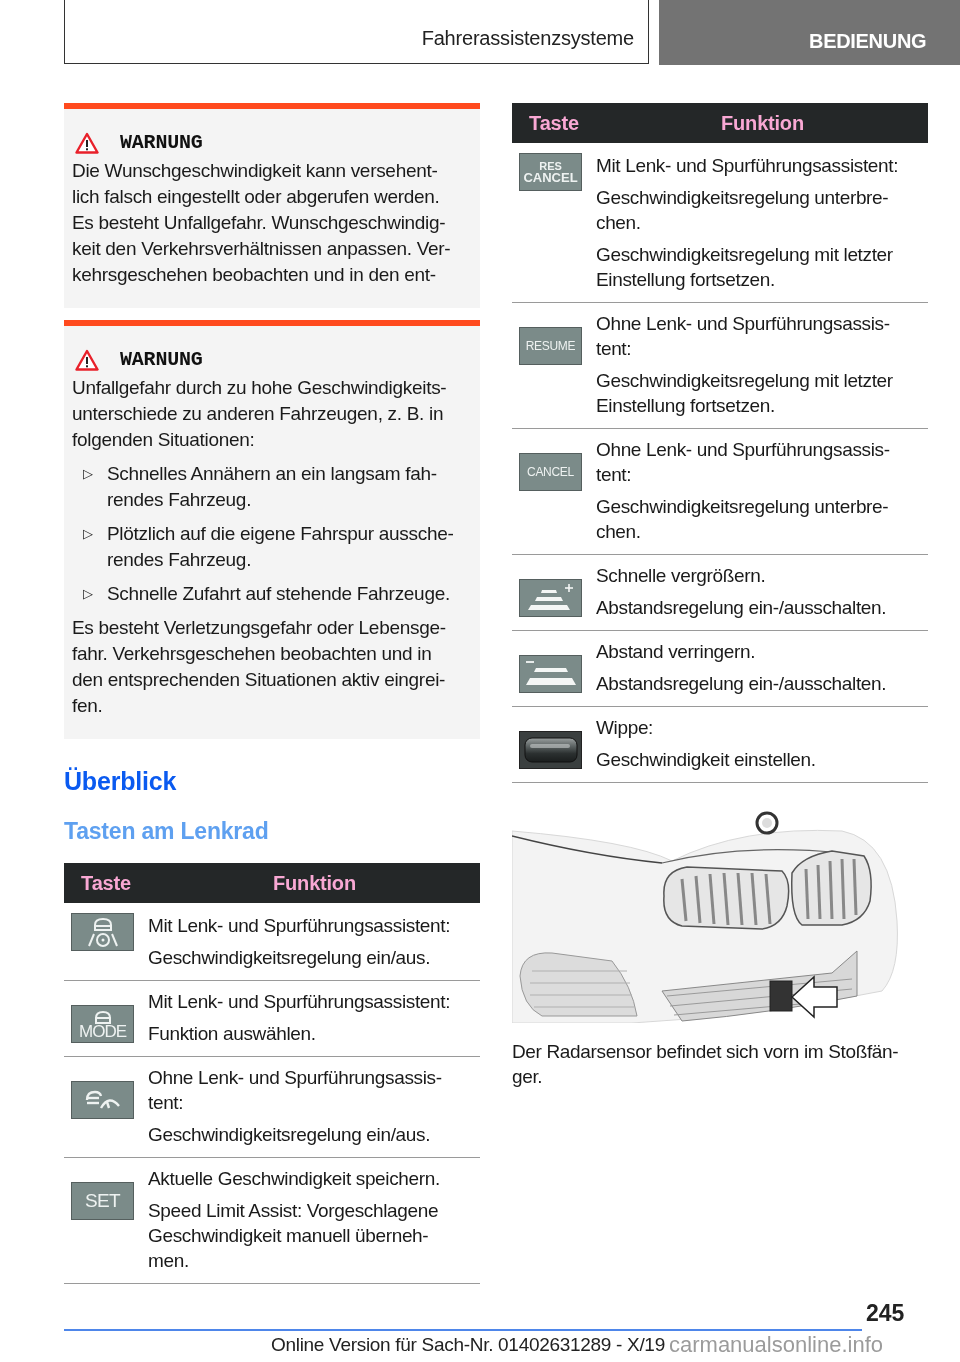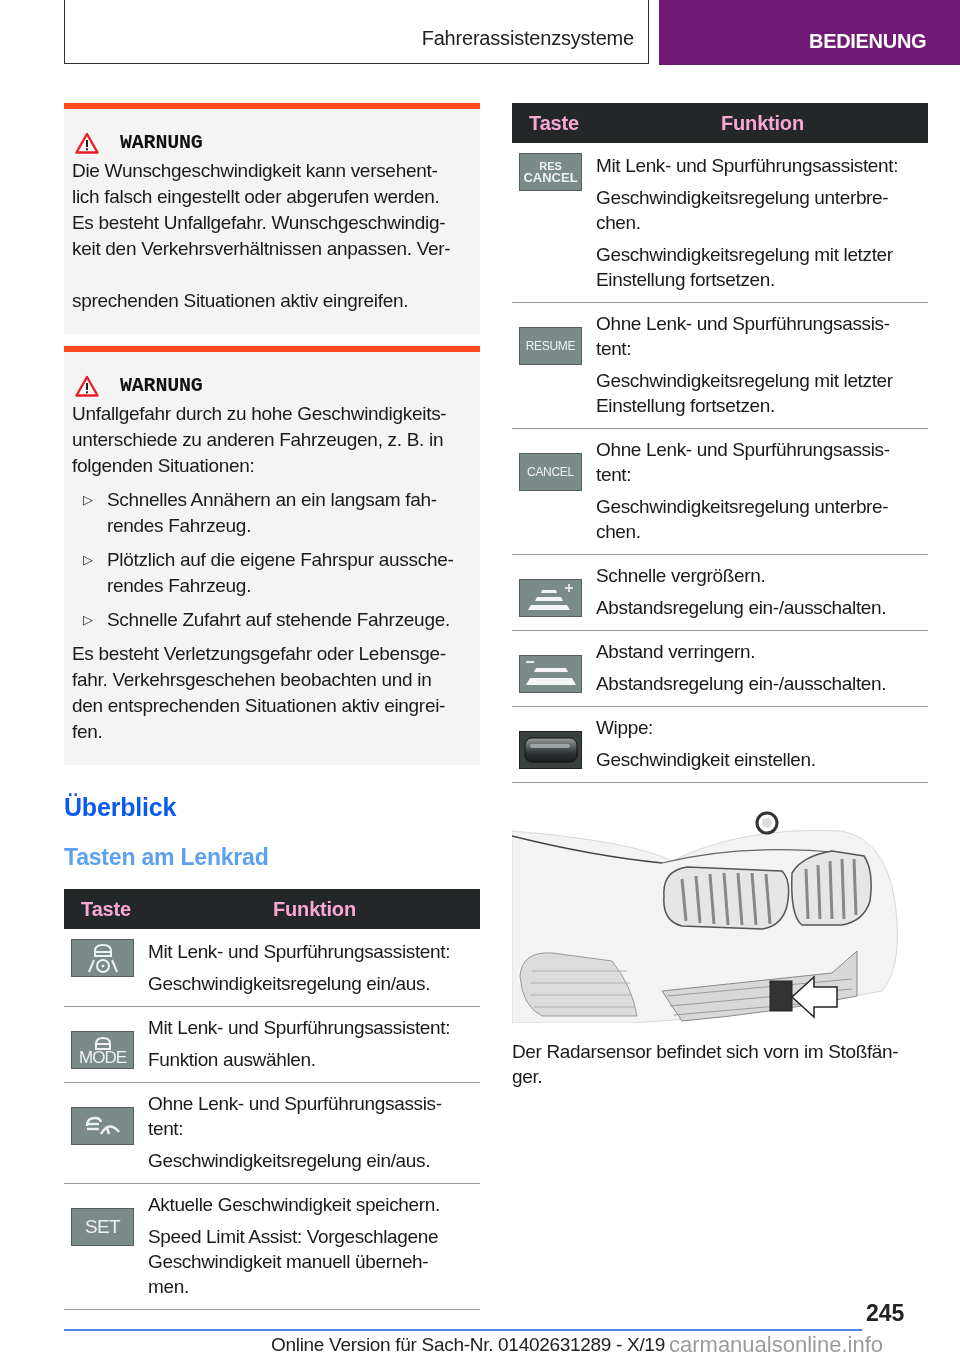--- a/index.html
+++ b/index.html
@@ -10,21 +10,21 @@
     .hdr-left {
       position: absolute; left: 64px; top: -2px; width: 585px; height: 66px;
       border: 1.5px solid #333; border-top: none; background: #fff;
     }
     .hdr-left-title {
       position: absolute; right: 14px; top: 29px; font-size: 20px; color: #222;
       letter-spacing: -0.2px;
     }
     .hdr-right {
       position: absolute; left: 659px; top: 0; width: 301px; height: 65px;
-      background: #701a75;
+      background: #737373;
     }
     .hdr-right-title {
       position: absolute; left: 150px; top: 30px; font-size: 20px; font-weight: bold;
       color: #fff; letter-spacing: -0.3px;
     }
 
     
     .col-left { position: absolute; left: 64px; top: 103px; width: 416px; }
     .col-right { position: absolute; left: 512px; top: 103px; width: 416px; }
 
@@ -101,22 +101,21 @@
         <rect x="11" y="8" width="2" height="7" fill="#222"></rect>
         <rect x="11" y="16.3" width="2" height="2" fill="#222"></rect>
       </svg>
       <span class="warn-title">WARNUNG</span>
     </div>
     <p>
       <span>Die Wunschgeschwindigkeit kann versehent-</span><br>
       <span>lich falsch eingestellt oder abgerufen werden.</span><br>
       <span>Es besteht Unfallgefahr. Wunschgeschwindig-</span><br>
       <span>keit den Verkehrsverhältnissen anpassen. Ver-</span><br>
-      <br>
-      <span>sprechenden Situationen aktiv eingreifen.</span>
+      <span>kehrsgeschehen beobachten und in den ent-</span><br>
     </p>
   </div>
 
   <div class="warn">
     <div class="warn-head">
       <svg class="warn-icon" viewBox="0 0 24 22">
         <path d="M12 2 L22.5 20.5 L1.5 20.5 Z" fill="#fff" stroke="#e8202a" stroke-width="2.4" stroke-linejoin="round"></path>
         <rect x="11" y="8" width="2" height="7" fill="#222"></rect>
         <rect x="11" y="16.3" width="2" height="2" fill="#222"></rect>
       </svg>

